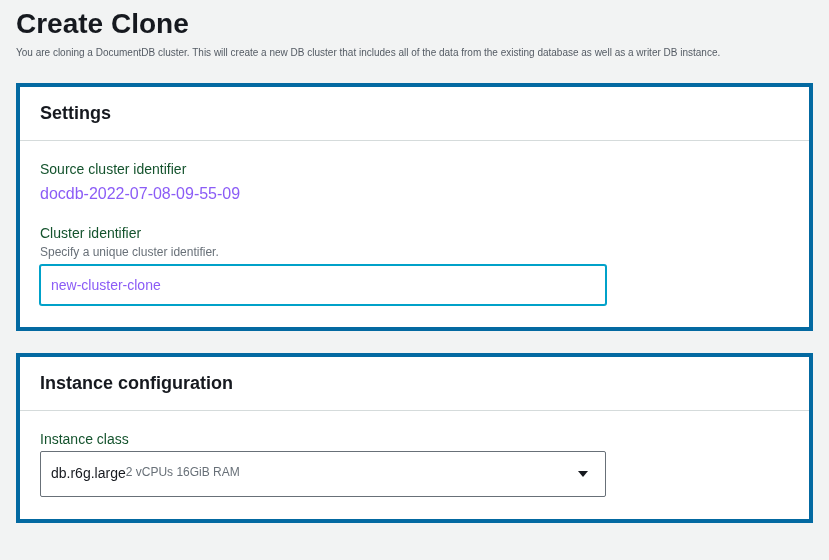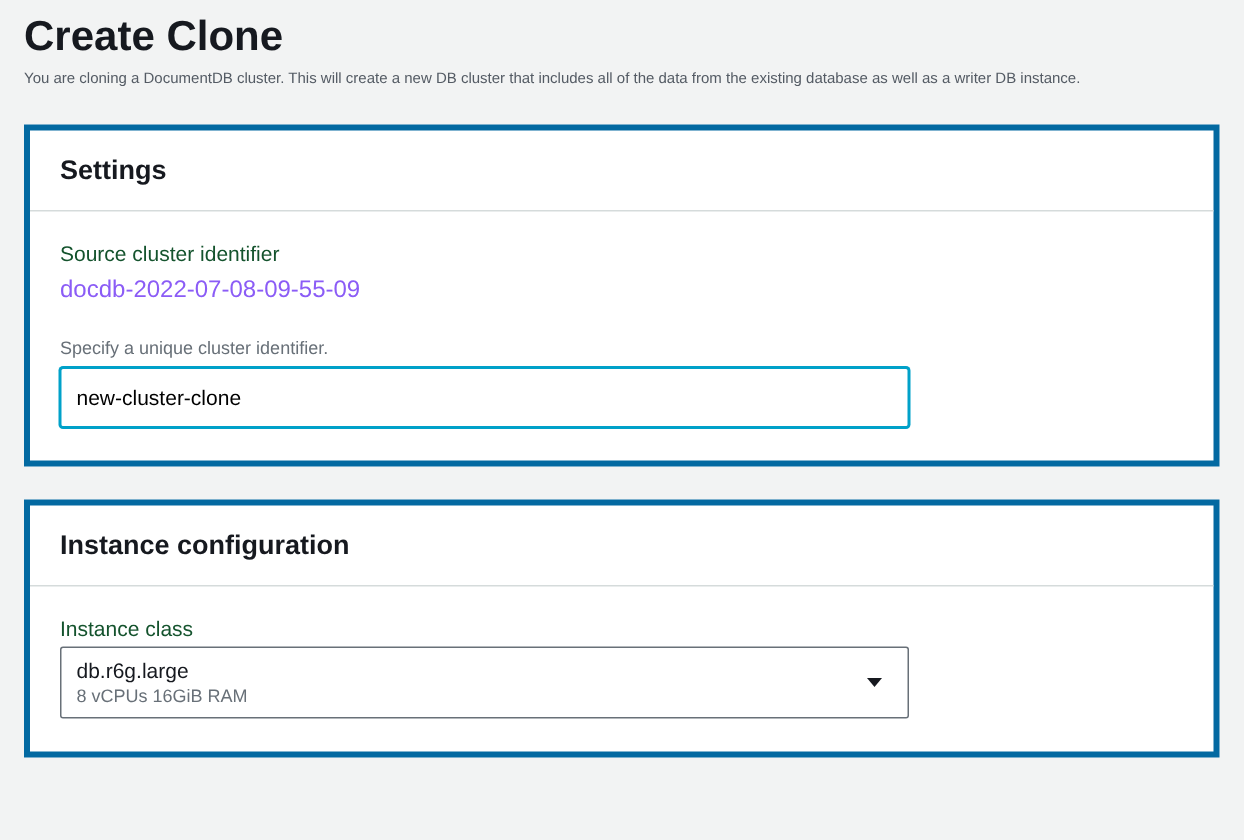--- a/index.html
+++ b/index.html
@@ -71,39 +71,39 @@
     }
     .text-input {
       width: 566px;
       max-width: 100%;
       height: 40px;
       padding: 6px 10px;
       font-size: 14px;
       border: 1px solid #00a1c9;
       border-radius: 2px;
       outline: none;
-      color: #000000;
+      color: #8b5cf6;
       box-shadow: 0 0 0 1px #00a1c9;
     }
     .dropdown {
       width: 566px;
       max-width: 100%;
       border: 1px solid #687078;
       border-radius: 2px;
       background: #ffffff;
       padding: 6px 10px 6px 10px;
       display: flex;
       align-items: center;
       justify-content: space-between;
       cursor: pointer;
       min-height: 46px;
     }
     .dropdown-text {
       display: flex;
-      flex-direction: column;
+      flex-direction: row;
     }
     .dropdown-main {
       font-size: 14px;
       color: #16191f;
       line-height: 1.3;
     }
     .dropdown-sub {
       font-size: 12px;
       color: #687078;
       line-height: 1.3;
@@ -129,37 +129,38 @@
 <div class="panel">
   <div class="panel-header">
     <h2 class="panel-title">Settings</h2>
   </div>
   <div class="panel-body">
     <div class="field">
       <span class="field-label">Source cluster identifier</span>
       <div class="field-static">docdb-2022-07-08-09-55-09</div>
     </div>
     <div class="field">
+      <span class="field-label">Cluster identifier</span>
       <span class="field-hint">Specify a unique cluster identifier.</span>
       <input type="text" class="text-input" value="new-cluster-clone" style="">
     </div>
   </div>
 </div>
 
 <div class="panel">
   <div class="panel-header">
     <h2 class="panel-title">Instance configuration</h2>
   </div>
   <div class="panel-body">
     <div class="field">
       <span class="field-label">Instance class</span>
       <div class="dropdown">
         <div class="dropdown-text">
           <span class="dropdown-main">db.r6g.large</span>
-          <span class="dropdown-sub">8 vCPUs     16GiB RAM</span>
+          <span class="dropdown-sub">2 vCPUs     16GiB RAM</span>
         </div>
         <span class="dropdown-caret">
           <svg viewBox="0 0 12 8">
               <polygon points="1,1 11,1 6,7" fill="#16191f"></polygon>
             </svg>
         </span>
       </div>
     </div>
   </div>
 </div>

